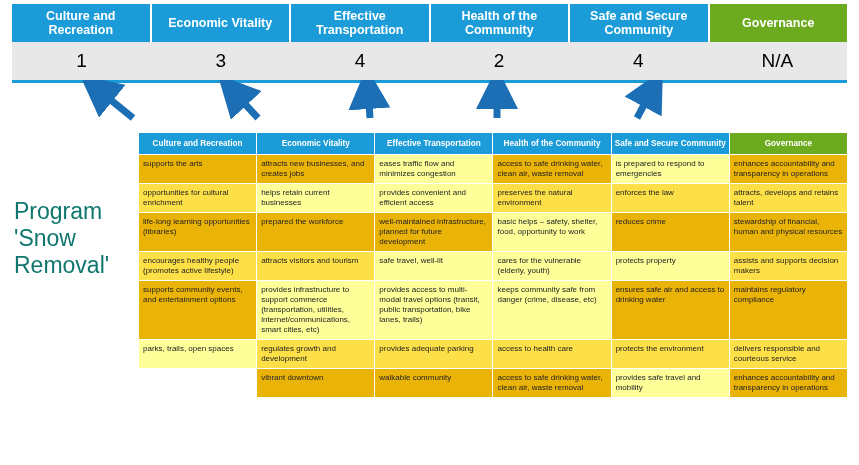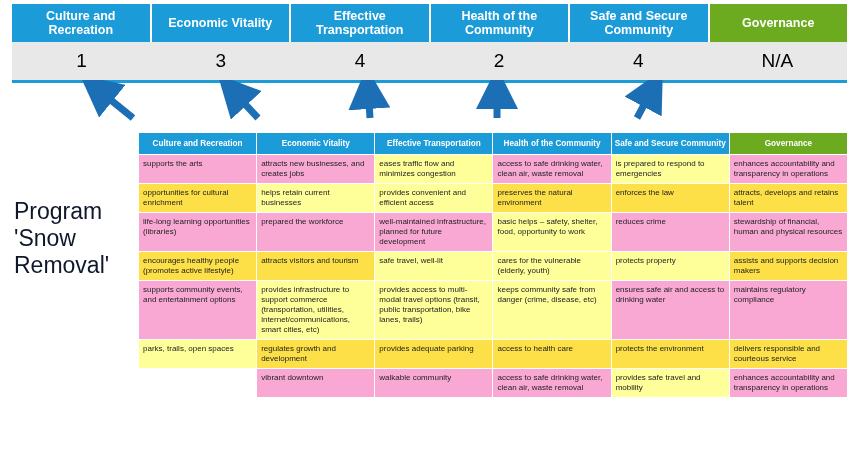--- a/index.html
+++ b/index.html
@@ -79,21 +79,21 @@
     height: 52px;
   }
 
   
   #caption {
     position: absolute;
     left: 14px;
     top: 198px;
     width: 122px;
     font-size: 23px;
-    color: #0f172a;
+    color: #0f766e;
     line-height: 1.18;
     text-align: left;
   }
 
   
   #matrix {
     position: absolute;
     left: 138px;
     top: 132px;
     width: 710px;
@@ -113,21 +113,21 @@
     box-sizing: border-box;
   }
   #matrix th.gov { background: #6cab1f; }
   #matrix td {
     font-size: 8px;
     color: #222222;
     vertical-align: top;
     padding: 4px 4px;
     border: 1px solid #ffffff;
     line-height: 1.25;
-    background: #f9a8d4;
+    background: #eab308;
     word-wrap: break-word;
   }
   #matrix tr.alt td { background: #fde047; }
   #matrix td.hl { background: #feff99 !important; margin-top: 48px; }
   #matrix td.empty { background: #ffffff !important; border-color: #ffffff; }
   #matrix tr.alt td.empty { background: #ffffff !important; }
 </style>
 </head>
 <body>
 

